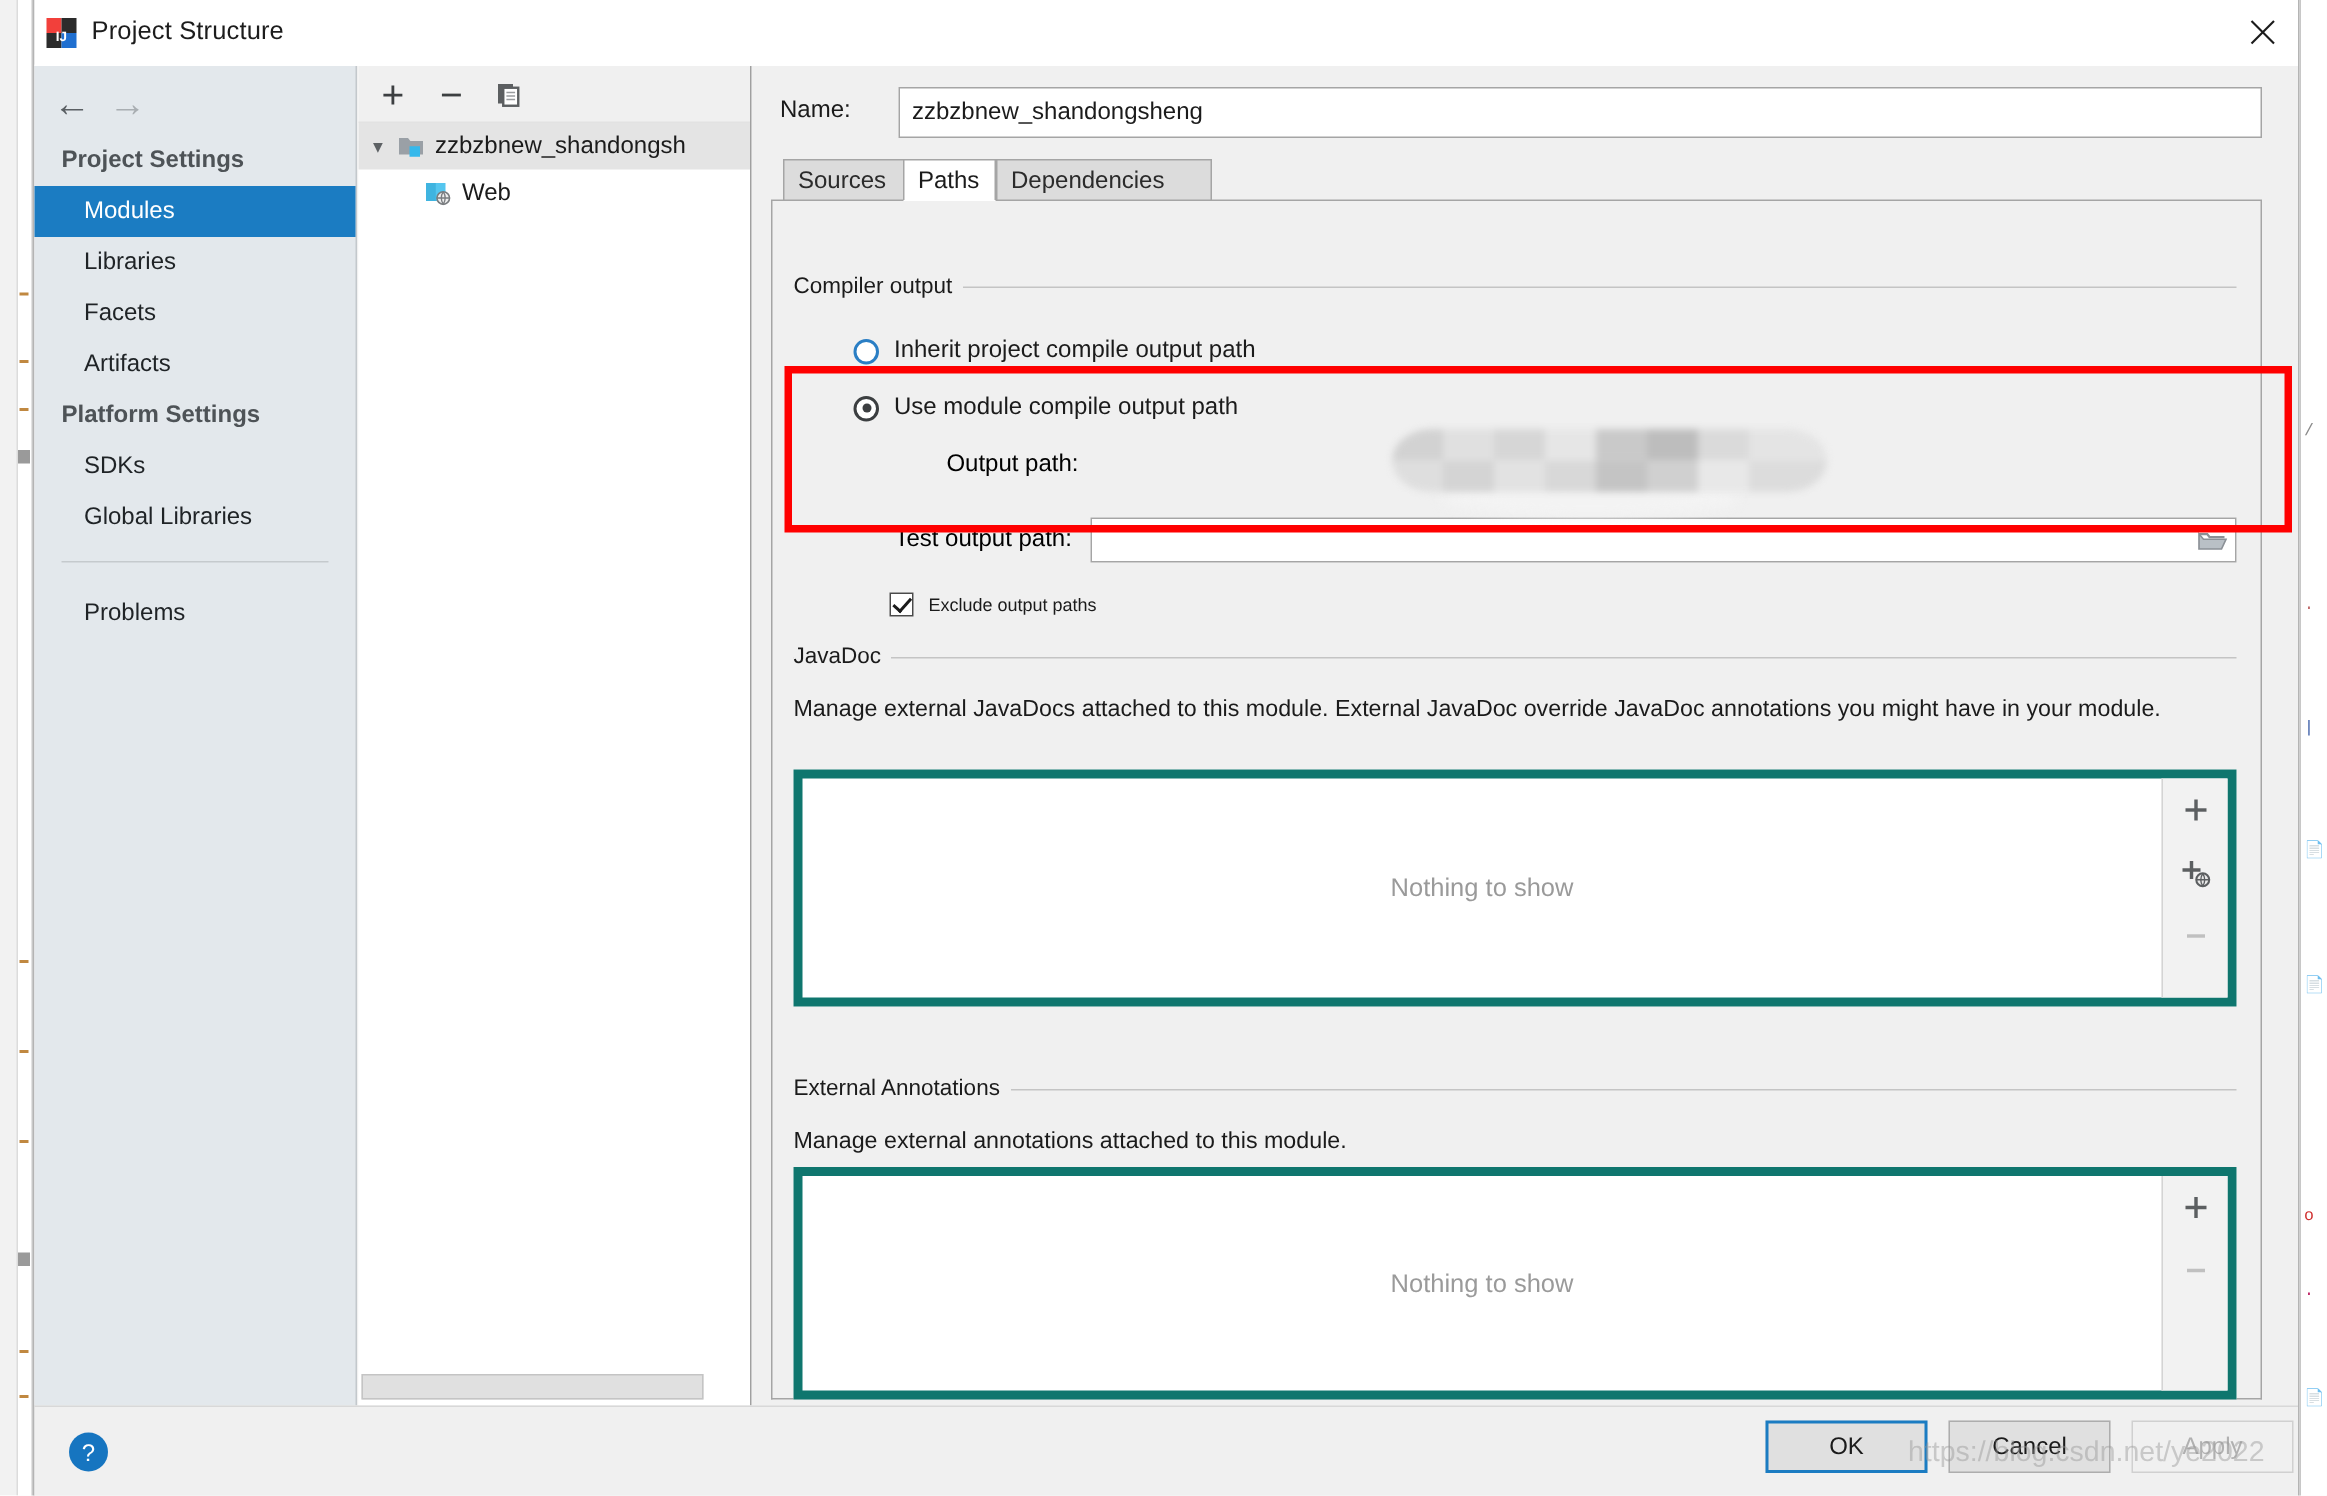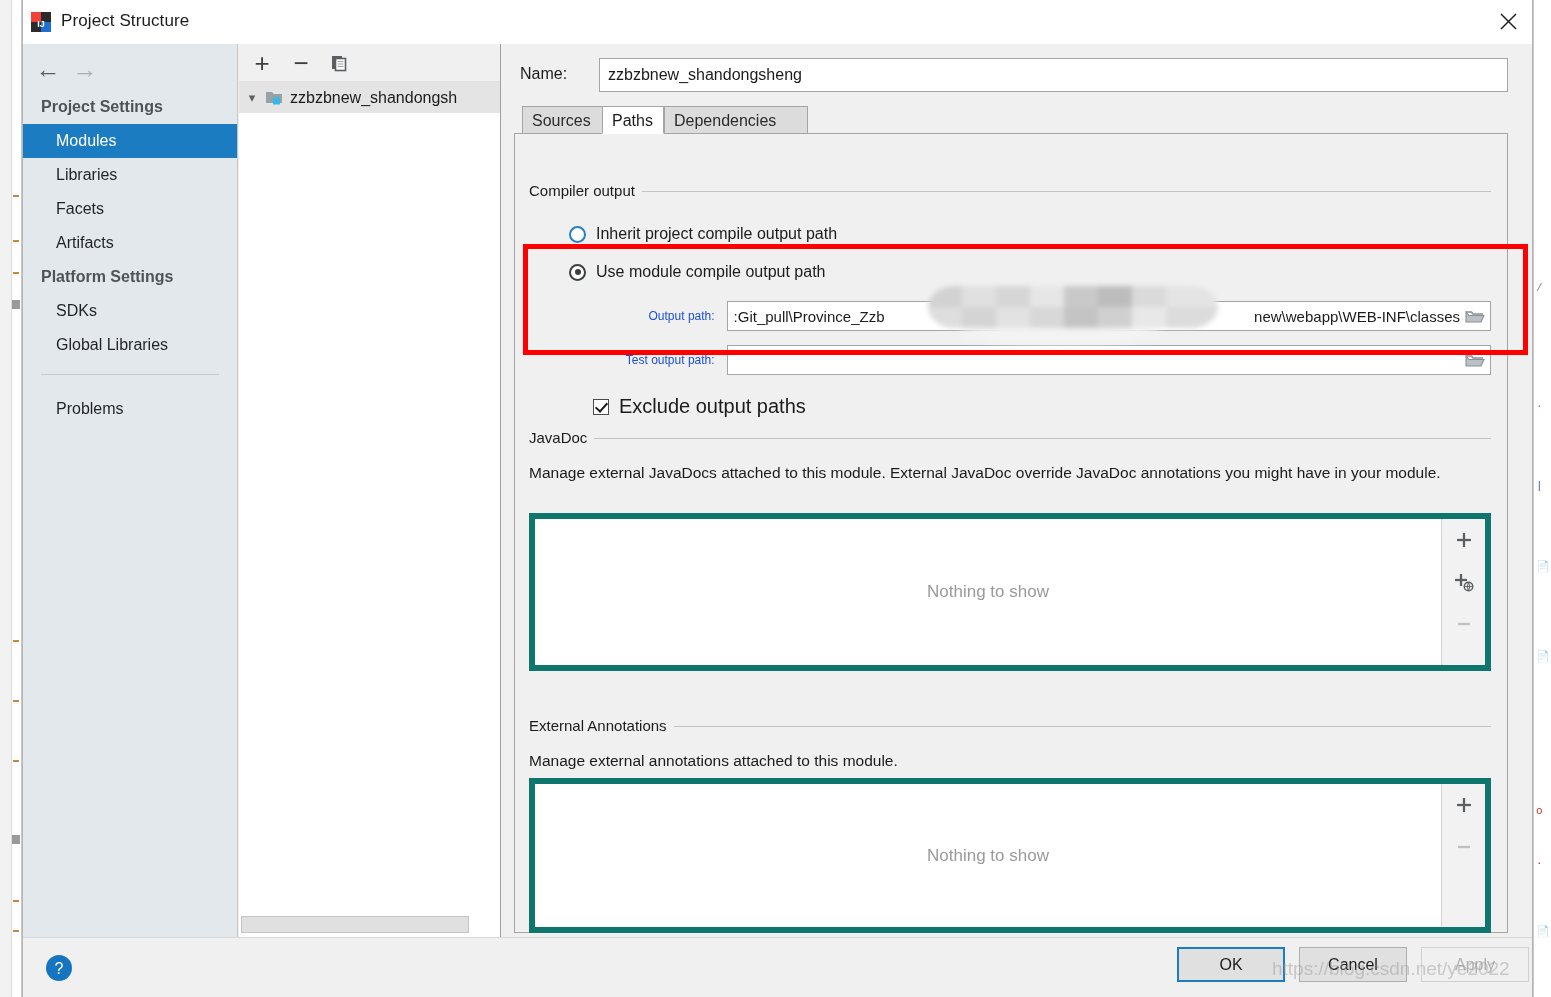--- a/index.html
+++ b/index.html
@@ -188,21 +188,21 @@
     margin-right: 10px; flex:0 0 auto; position:relative;
   }
   .radio.checked { border-color:#3c3f41; }
   .radio.checked::after {
     content:''; position:absolute; left:3.5px; top:3.5px;
     width:6px; height:6px; border-radius:50%; background:#3c3f41;
   }
   .radio-label { font-size:16px; color:#1b1b1b; }
 
   .path-row { position:absolute; display:flex; align-items:center; }
-  .path-label { font-size:12px; color:#1d4ed8; width:130px; text-align:right; margin-right:12px; }
+  .path-label { font-size:16px; color:#000000; width:130px; text-align:right; margin-right:12px; }
   .path-field {
     position:relative; height:30px; background:#ffffff;
     border:1px solid #a5a5a5; display:flex; align-items:center;
     padding: 0 30px 0 6px; overflow:hidden;
   }
   .path-text {
     font-size:15px; color:#1b1b1b; white-space:nowrap;
     font-family:"Liberation Sans", sans-serif;
   }
   .browse-icon {
@@ -212,21 +212,21 @@
   .chk-row { position:absolute; display:flex; align-items:center; cursor:default; }
   .chkbox {
     width:16px; height:16px; border:1px solid #4a4a4a; background:#fff;
     margin-right:10px; position:relative; flex:0 0 auto;
   }
   .chkbox.checked::after {
     content:''; position:absolute; left:4px; top:0px;
     width:5px; height:10px; border:solid #1b1b1b;
     border-width: 0 2px 2px 0; transform: rotate(42deg);
   }
-  .chk-label { font-size:20px; color:#1b1b1b; }
+  .chk-label { font-size:12px; color:#1b1b1b; }
 
   .desc-text {
     position:absolute; font-size:15.5px; color:#1b1b1b; line-height:22px;
   }
 
   .listbox {
     position:absolute; background:#ffffff; border:6px solid #0f766e;
     display:flex;
   }
   .listbox .empty {
@@ -382,20 +382,32 @@
         <div class="tree-row selected">
           <span class="tree-arrow">▾</span>
           <span class="tree-icon">
             <svg width="20" height="17" viewBox="0 0 20 17">
               <path d="M1 3 L7 3 L8.6 5 L17 5 L17 14 L1 14 Z" fill="#9aa0a6"></path>
               <rect x="8" y="8.5" width="7" height="7" fill="#35b8eb"></rect>
             </svg>
           </span>
           <span>zzbzbnew_shandongsh</span>
         </div>
+        <div class="tree-row">
+          <span class="t-indent"></span>
+          <span class="tree-icon">
+            <svg width="20" height="17" viewBox="0 0 20 17">
+              <rect x="1" y="2" width="13" height="12" fill="#55c6ef"></rect>
+              <rect x="1" y="2" width="6.5" height="12" fill="#3fb4e0"></rect>
+              <circle cx="12.5" cy="12" r="4.2" fill="#eeeeee" stroke="#7a7d80" stroke-width="1.1"></circle>
+              <path d="M8.3 12 h8.4 M12.5 7.8 q2.6 4.2 0 8.4 M12.5 7.8 q-2.6 4.2 0 8.4" fill="none" stroke="#7a7d80" stroke-width="0.9"></path>
+            </svg>
+          </span>
+          <span>Web</span>
+        </div>
       </div>
 
       <div id="tree-hscroll"></div>
     </div>
 
     <div id="content">
 
       <div id="name-row">
         <span id="name-label">Name:</span>
         <input id="name-input" type="text" value="zzbzbnew_shandongsheng" style="">
@@ -418,31 +430,20 @@
             <span class="radio-label">Inherit project compile output path</span>
           </div>
 
           <div class="radio-row" style="left:40px; top:72px;">
             <span class="radio checked"></span>
             <span class="radio-label">Use module compile output path</span>
           </div>
 
           <div class="path-row" style="left:60px; top:110px; right:0;">
             <span class="path-label">Output path:</span>
-            <div class="path-field" style="width:790px;">
-              <span class="path-text">:Git_pull\Province_Zzb</span>
-              <span class="path-text" style="flex:1">&nbsp;</span>
-              <span class="path-text">new\webapp\WEB-INF\classes</span>
-              <span class="browse-icon">
-                <svg width="20" height="17" viewBox="0 0 20 17">
-                  <path d="M1 4 L6.5 4 L8 6 L18 6" fill="none" stroke="#8b9096" stroke-width="1.5"></path>
-                  <path d="M1 4 L1 14 L16 14 L19 7.5 L4 7.5 Z" fill="#b9c0c6" stroke="#8b9096" stroke-width="1.1"></path>
-                </svg>
-              </span>
-            </div>
           </div>
 
           <div class="path-row" style="left:60px; top:154px; right:0;">
             <span class="path-label">Test output path:</span>
             <div class="path-field" style="width:790px;">
               <span class="path-text"></span>
               <span class="browse-icon">
                 <svg width="20" height="17" viewBox="0 0 20 17">
                   <path d="M1 4 L6.5 4 L8 6 L18 6" fill="none" stroke="#8b9096" stroke-width="1.5"></path>
                   <path d="M1 4 L1 14 L16 14 L19 7.5 L4 7.5 Z" fill="#b9c0c6" stroke="#8b9096" stroke-width="1.1"></path>

